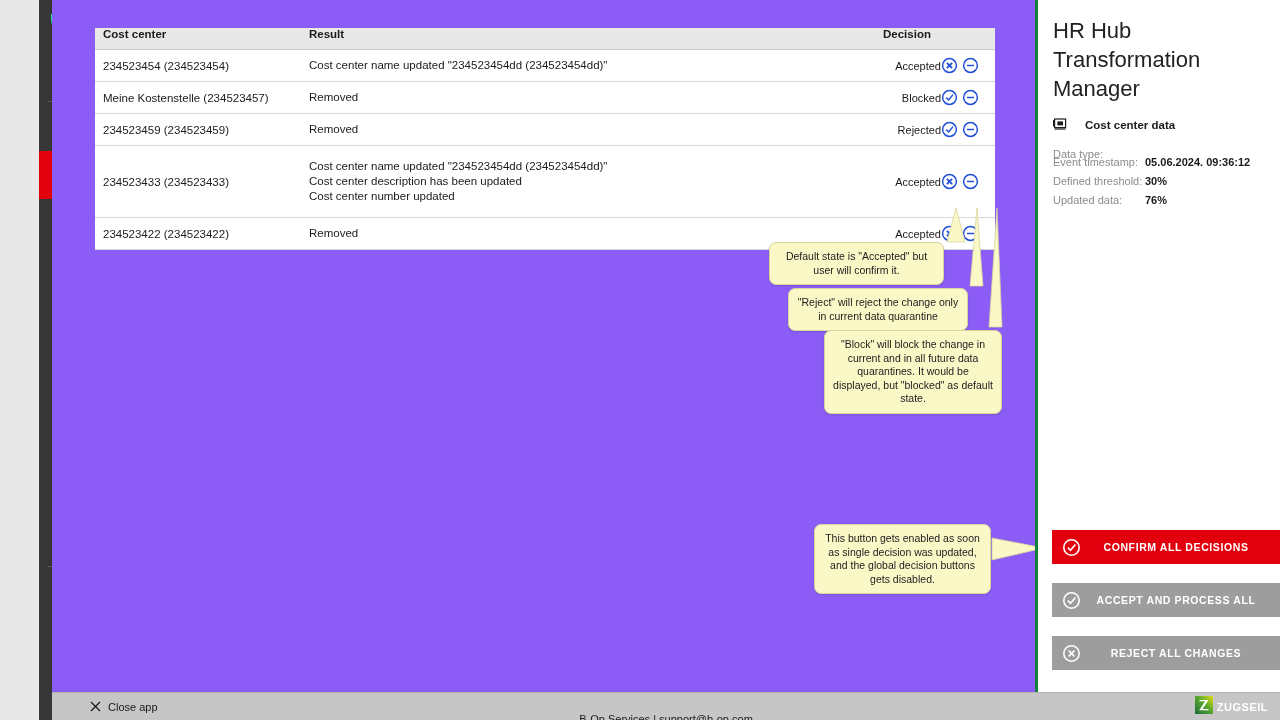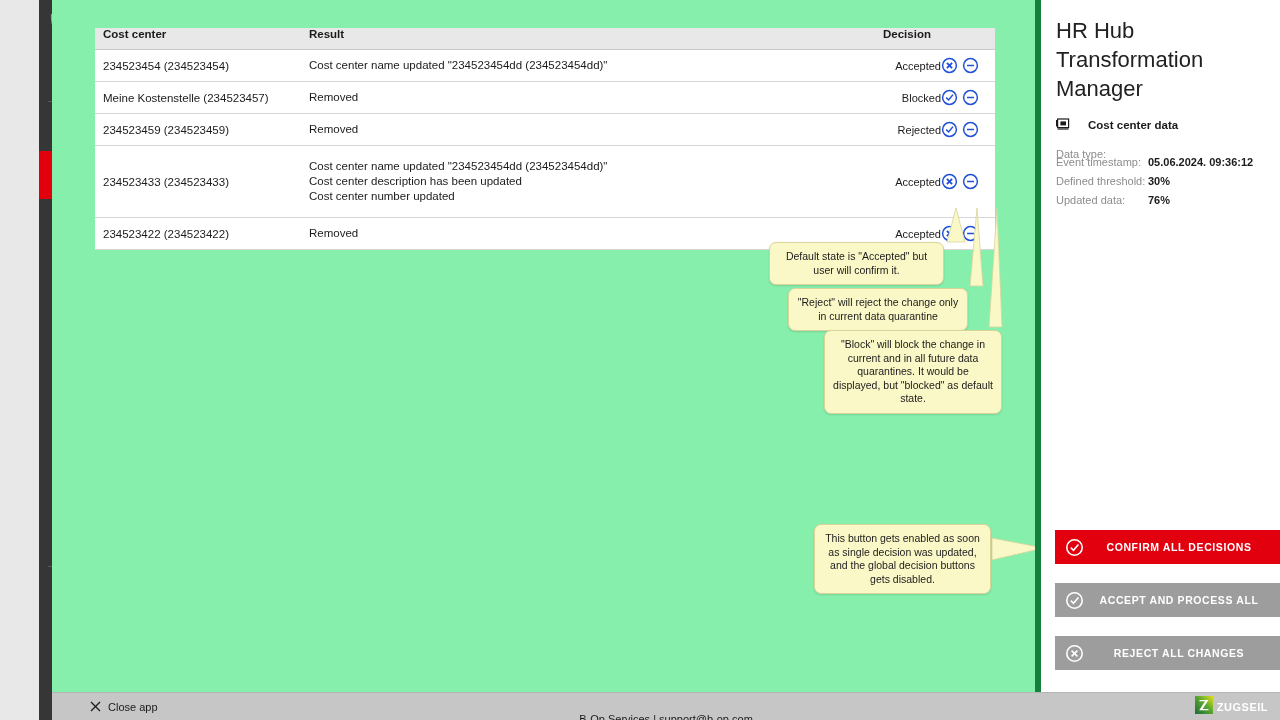--- a/index.html
+++ b/index.html
@@ -29,21 +29,21 @@
   .sb-lang {
     color: #fff; font-size: 11px; font-weight: bold; letter-spacing: .5px;
     text-align: center; padding-bottom: 6px;
   }
   .sb-bottom { width: 52px; display:flex; flex-direction:column; align-items:center; padding-bottom: 6px; }
   .sb-b-icon { width: 52px; height: 32px; display:flex; align-items:center; justify-content:center; cursor:pointer;}
 
   
   .main {
     position: absolute; left: 52px; top: 0; width: 983px; height: 692px;
-    background: #86efac;
+    background: #8b5cf6;
   }
 
   
   .table-wrap { position: absolute; left: 43px; top: 28px; width: 900px; }
   .tbl { width: 900px; border-collapse: collapse; table-layout: fixed; }
   .tbl th {
     background: #e8e8e8;
     font-size: 11.5px; font-weight: bold; color: #1b1b1b;
     text-align: left; padding: 0 0 9px 0; vertical-align: bottom;
     border-bottom: 1px solid #c9c9c9;
@@ -81,21 +81,21 @@
     text-align: center;
     padding: 7px 8px;
     box-shadow: 0 1px 2px rgba(0,0,0,0.12);
   }
   .tail-svg { position: absolute; overflow: visible; }
 
   
   .rpanel {
     position: absolute; left: 1035px; top: 0; width: 245px; height: 692px;
     background: #ffffff;
-    border-left: 6px solid #15803d;
+    border-left: 3px solid #15803d;
   }
   .rp-title {
     position: absolute; left: 15px; top: 16px; width: 228px;
     font-size: 22px; line-height: 29px; color: #212121; font-weight: normal;
   }
   .rp-label { color: #8c8c8c; font-size: 11px; }
   .rp-datatype-label { position: absolute; left: 15px; top: 104px; margin-top: 44px; }
   .rp-datatype-val {
     position: absolute; left: 15px; top: 118px;
     display: flex; align-items: center; gap: 18px;

